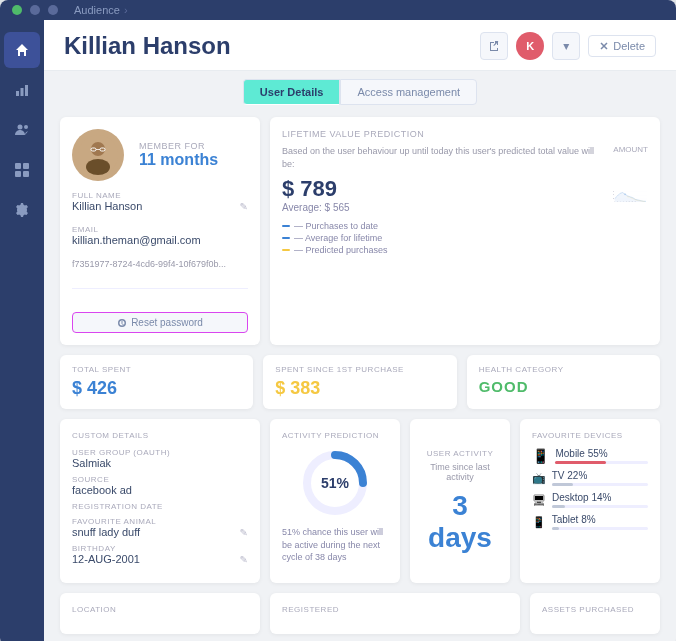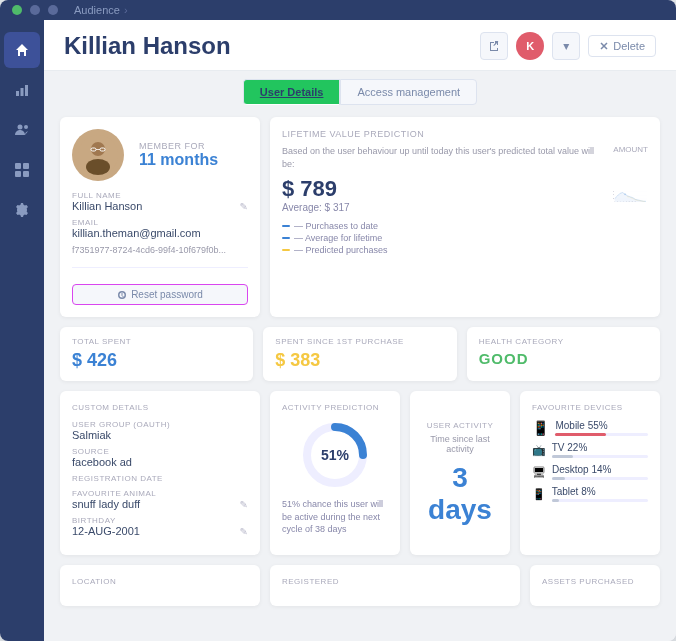--- a/index.html
+++ b/index.html
@@ -139,25 +139,24 @@
     }
     .tab {
       padding: 6px 16px;
       font-size: 11px;
       cursor: pointer;
       border: 1px solid #dde3ef;
       background: #f5f7fb;
       color: #7a8aaa;
     }
     .tab.active {
-      background: #22c55e;
+      background: #5eead4;
       color: #2c3e6b;
       border-bottom-color: #fff;
       font-weight: 600;
-      text-decoration: underline;
     }
     .tab:first-child { border-radius: 4px 0 0 4px; }
     .tab:last-child { border-radius: 0 4px 4px 0; }
 
     
     .content {
       padding: 12px 16px;
       display: flex;
       flex-direction: column;
       gap: 10px;
@@ -203,21 +202,21 @@
       font-size: 9px;
       color: #aab;
       text-transform: uppercase;
       letter-spacing: 0.5px;
     }
     .member-value {
       font-size: 16px;
       font-weight: 700;
       color: #3b82d4;
     }
-    .profile-fields { display: flex; flex-direction: column; gap: 6px; }
+    .profile-fields { display: flex; flex-direction: column; gap: 13px; }
     .field-group { display: flex; flex-direction: column; }
     .field-label {
       font-size: 8px;
       color: #aab;
       text-transform: uppercase;
       letter-spacing: 0.5px;
     }
     .field-value {
       font-size: 11px;
       color: #3a4a6a;
@@ -483,21 +482,21 @@
               </div>
             </div>
           </div>
 
           <div class="card lifetime-card">
             <div class="lv-header">LIFETIME VALUE PREDICTION</div>
             <div class="lv-body">
               <div class="lv-left">
                 <div class="lv-desc">Based on the user behaviour up until today this user's predicted total value will be:</div>
                 <div class="lv-amount">$ 789</div>
-                <div class="lv-avg">Average: $ 317</div>
+                <div class="lv-avg">Average: $ 565</div>
                 <div class="lv-legend">
                   <div class="legend-item">
                     <div class="legend-dot blue"></div>
                     <span style="font-size:9px;color:#88a">— Purchases to date</span>
                   </div>
                   <div class="legend-item">
                     <div class="legend-dot blue"></div>
                     <span style="font-size:9px;color:#88a">— Average for lifetime</span>
                   </div>
                   <div class="legend-item">

